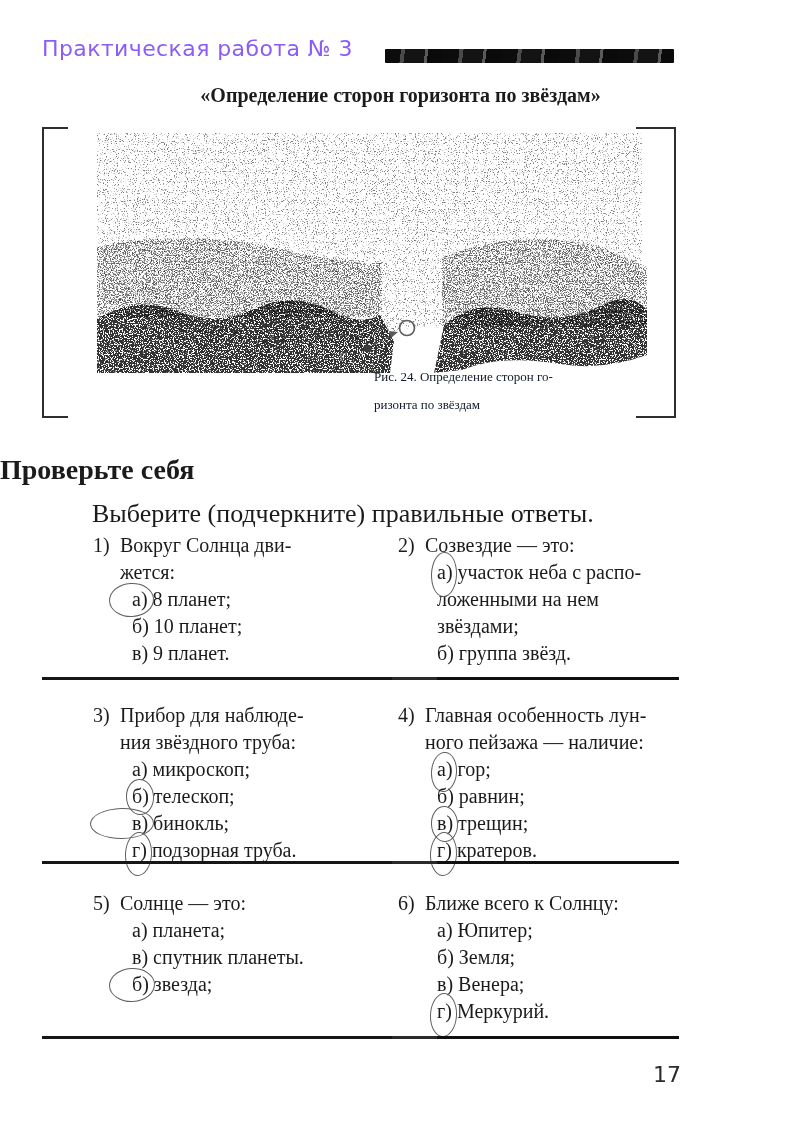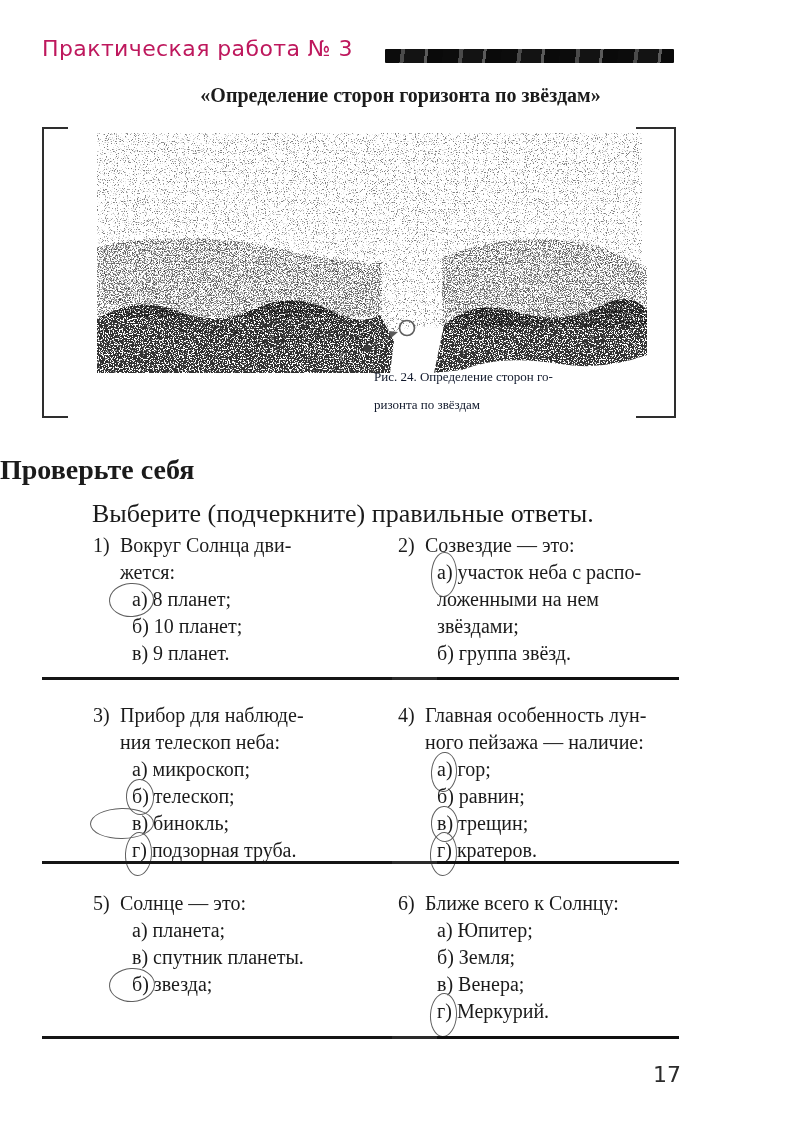--- a/index.html
+++ b/index.html
@@ -2,21 +2,21 @@
 <html><head>
 <meta charset="utf-8">
 <style>
   html,body{margin:0;padding:0;background:#e8e8e8;}
   .page{position:relative;width:801px;height:1130px;background:#fff;margin:0 auto;overflow:hidden;
         font-family:"Liberation Serif",serif;color:#1b1b1b;}
   .abs{position:absolute;}
 
   
   .header-title{left:42px;top:36px;font-family:"DejaVu Sans",sans-serif;font-size:22px;
-                color:#be185d;letter-spacing:.4px;}
+                color:#8b5cf6;letter-spacing:.4px;}
   .header-bar{left:385px;top:49px;width:289px;height:14px;
       background:repeating-linear-gradient(97deg,#0c0c0c 0 16px,#4a4a4a 16px 20px,#131313 20px 40px,#5a5a5a 40px 43px,#0a0a0a 43px 58px);
       border-radius:1px;}
   .subtitle{left:0;right:0;top:84px;text-align:center;font-weight:bold;font-size:20px;}
 
   
   .figure{left:42px;top:127px;width:634px;height:291px;}
   .bracket{position:absolute;top:0;bottom:0;}
   .bracket-left{left:0;width:24px;border-left:2.5px solid #2e2e2e;border-top:2.5px solid #2e2e2e;border-bottom:2.5px solid #2e2e2e;}
   .bracket-right{right:0;width:38px;border-right:2.5px solid #2e2e2e;border-top:2.5px solid #2e2e2e;border-bottom:2.5px solid #2e2e2e;}
@@ -144,21 +144,21 @@
           <div class="opt-line"><span class="opt-letter">б)</span> группа звёзд.</div>
         </div>
       </div>
     </div>
   <div class="abs rule rule1"></div>
   <div class="abs qblock q-left  row2" id="q2">
       <div class="q-text">
         <span class="q-num">3)</span>
         <div class="q-lines">
           <div>Прибор для наблюде-</div>
-          <div>ния телескоп неба:</div>
+          <div>ния звёздного труба:</div>
         </div>
       </div>
       <div class="options">
         <div class="option">
           <div class="opt-line"><span class="opt-letter">а)</span> микроскоп;</div>
         </div>
         <div class="option">
           <div class="opt-line"><span class="opt-letter circled round">б)</span> телескоп;</div>
         </div>
         <div class="option">

